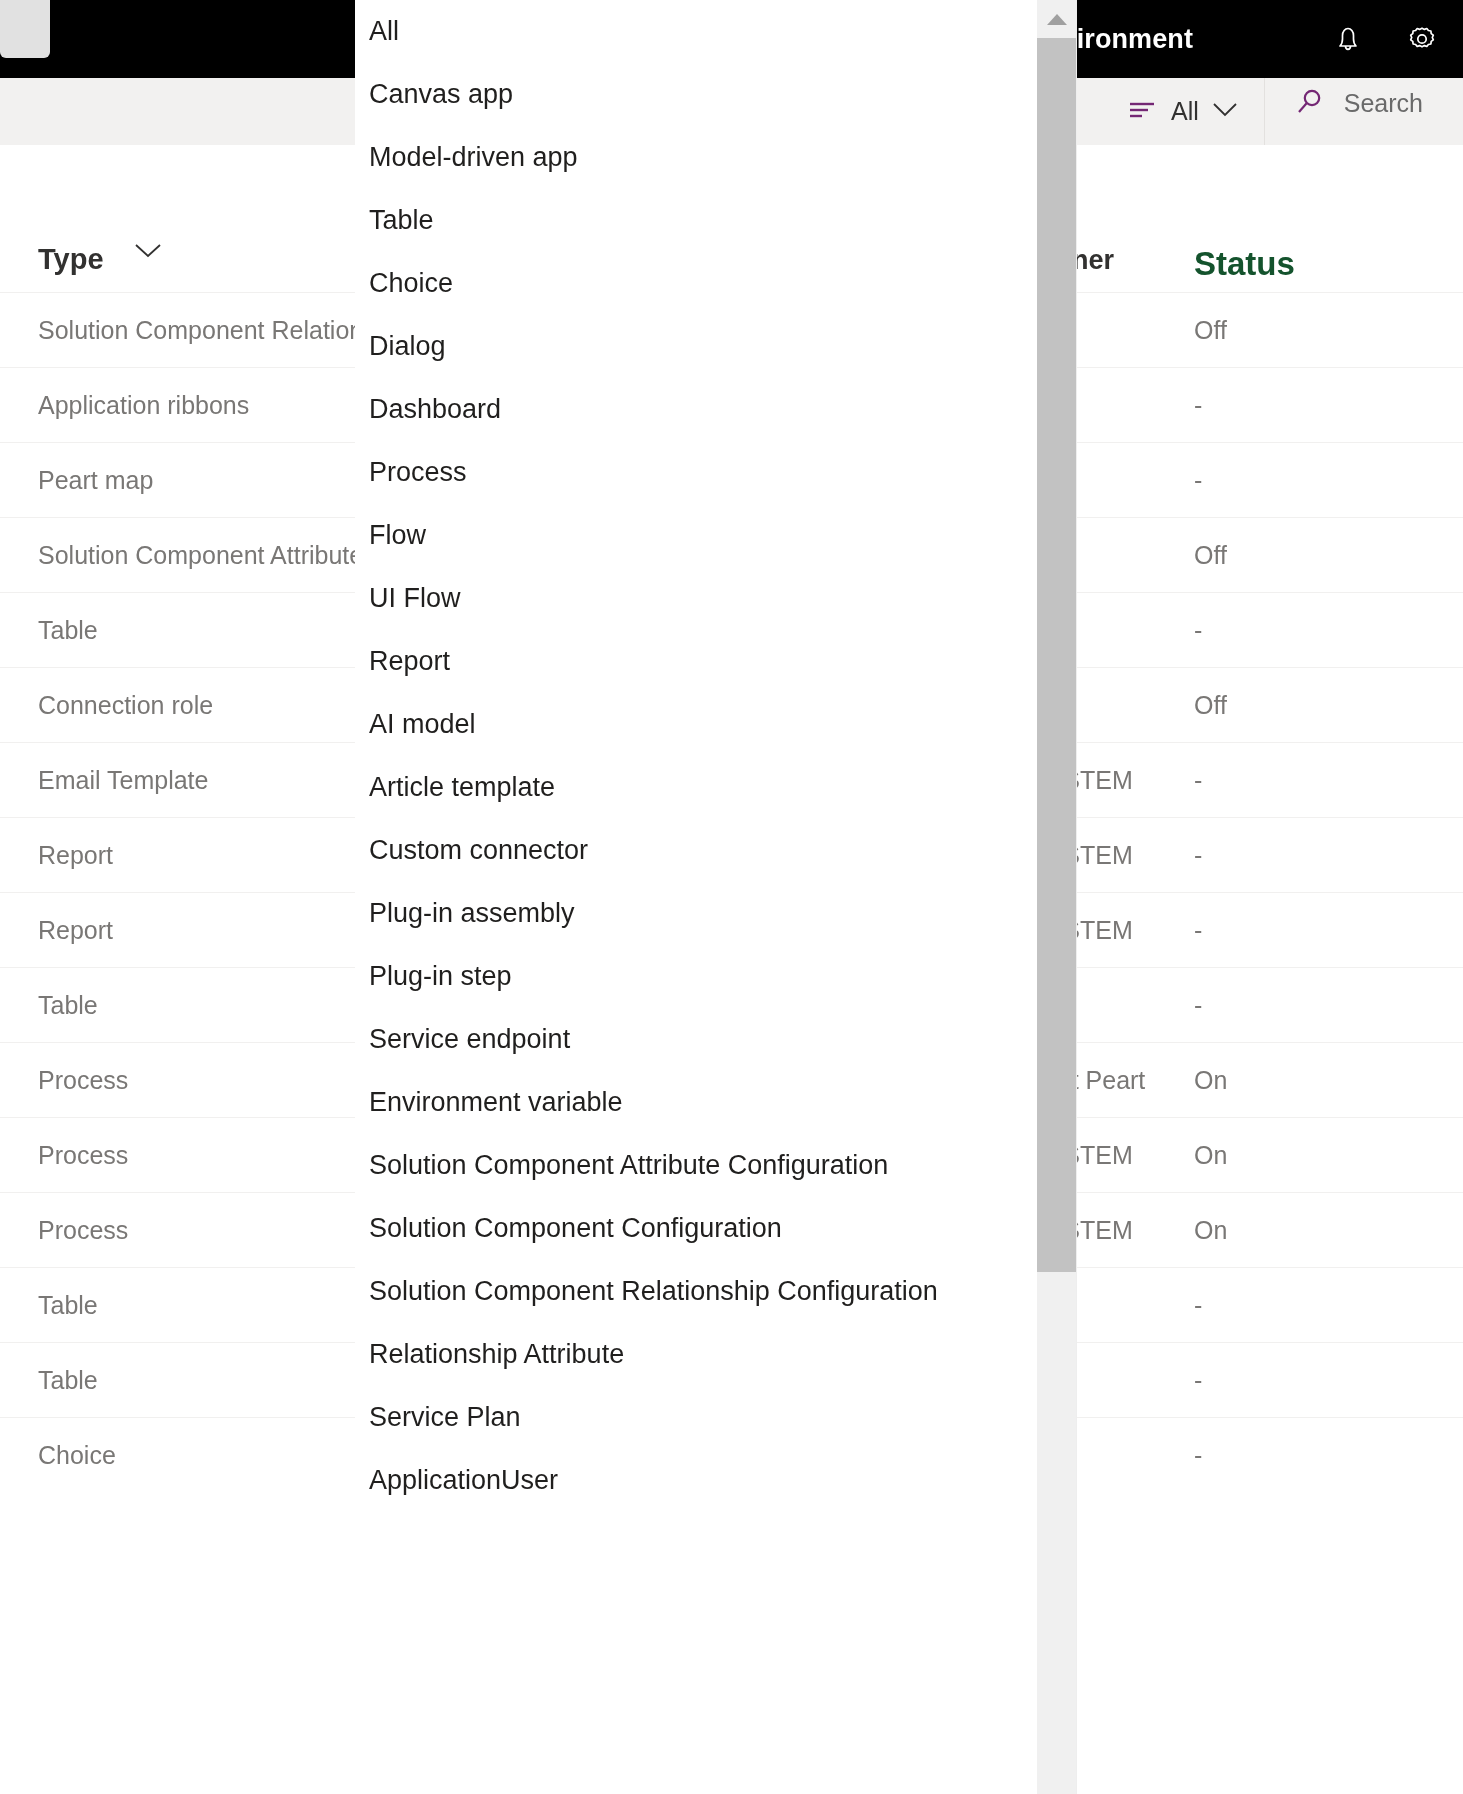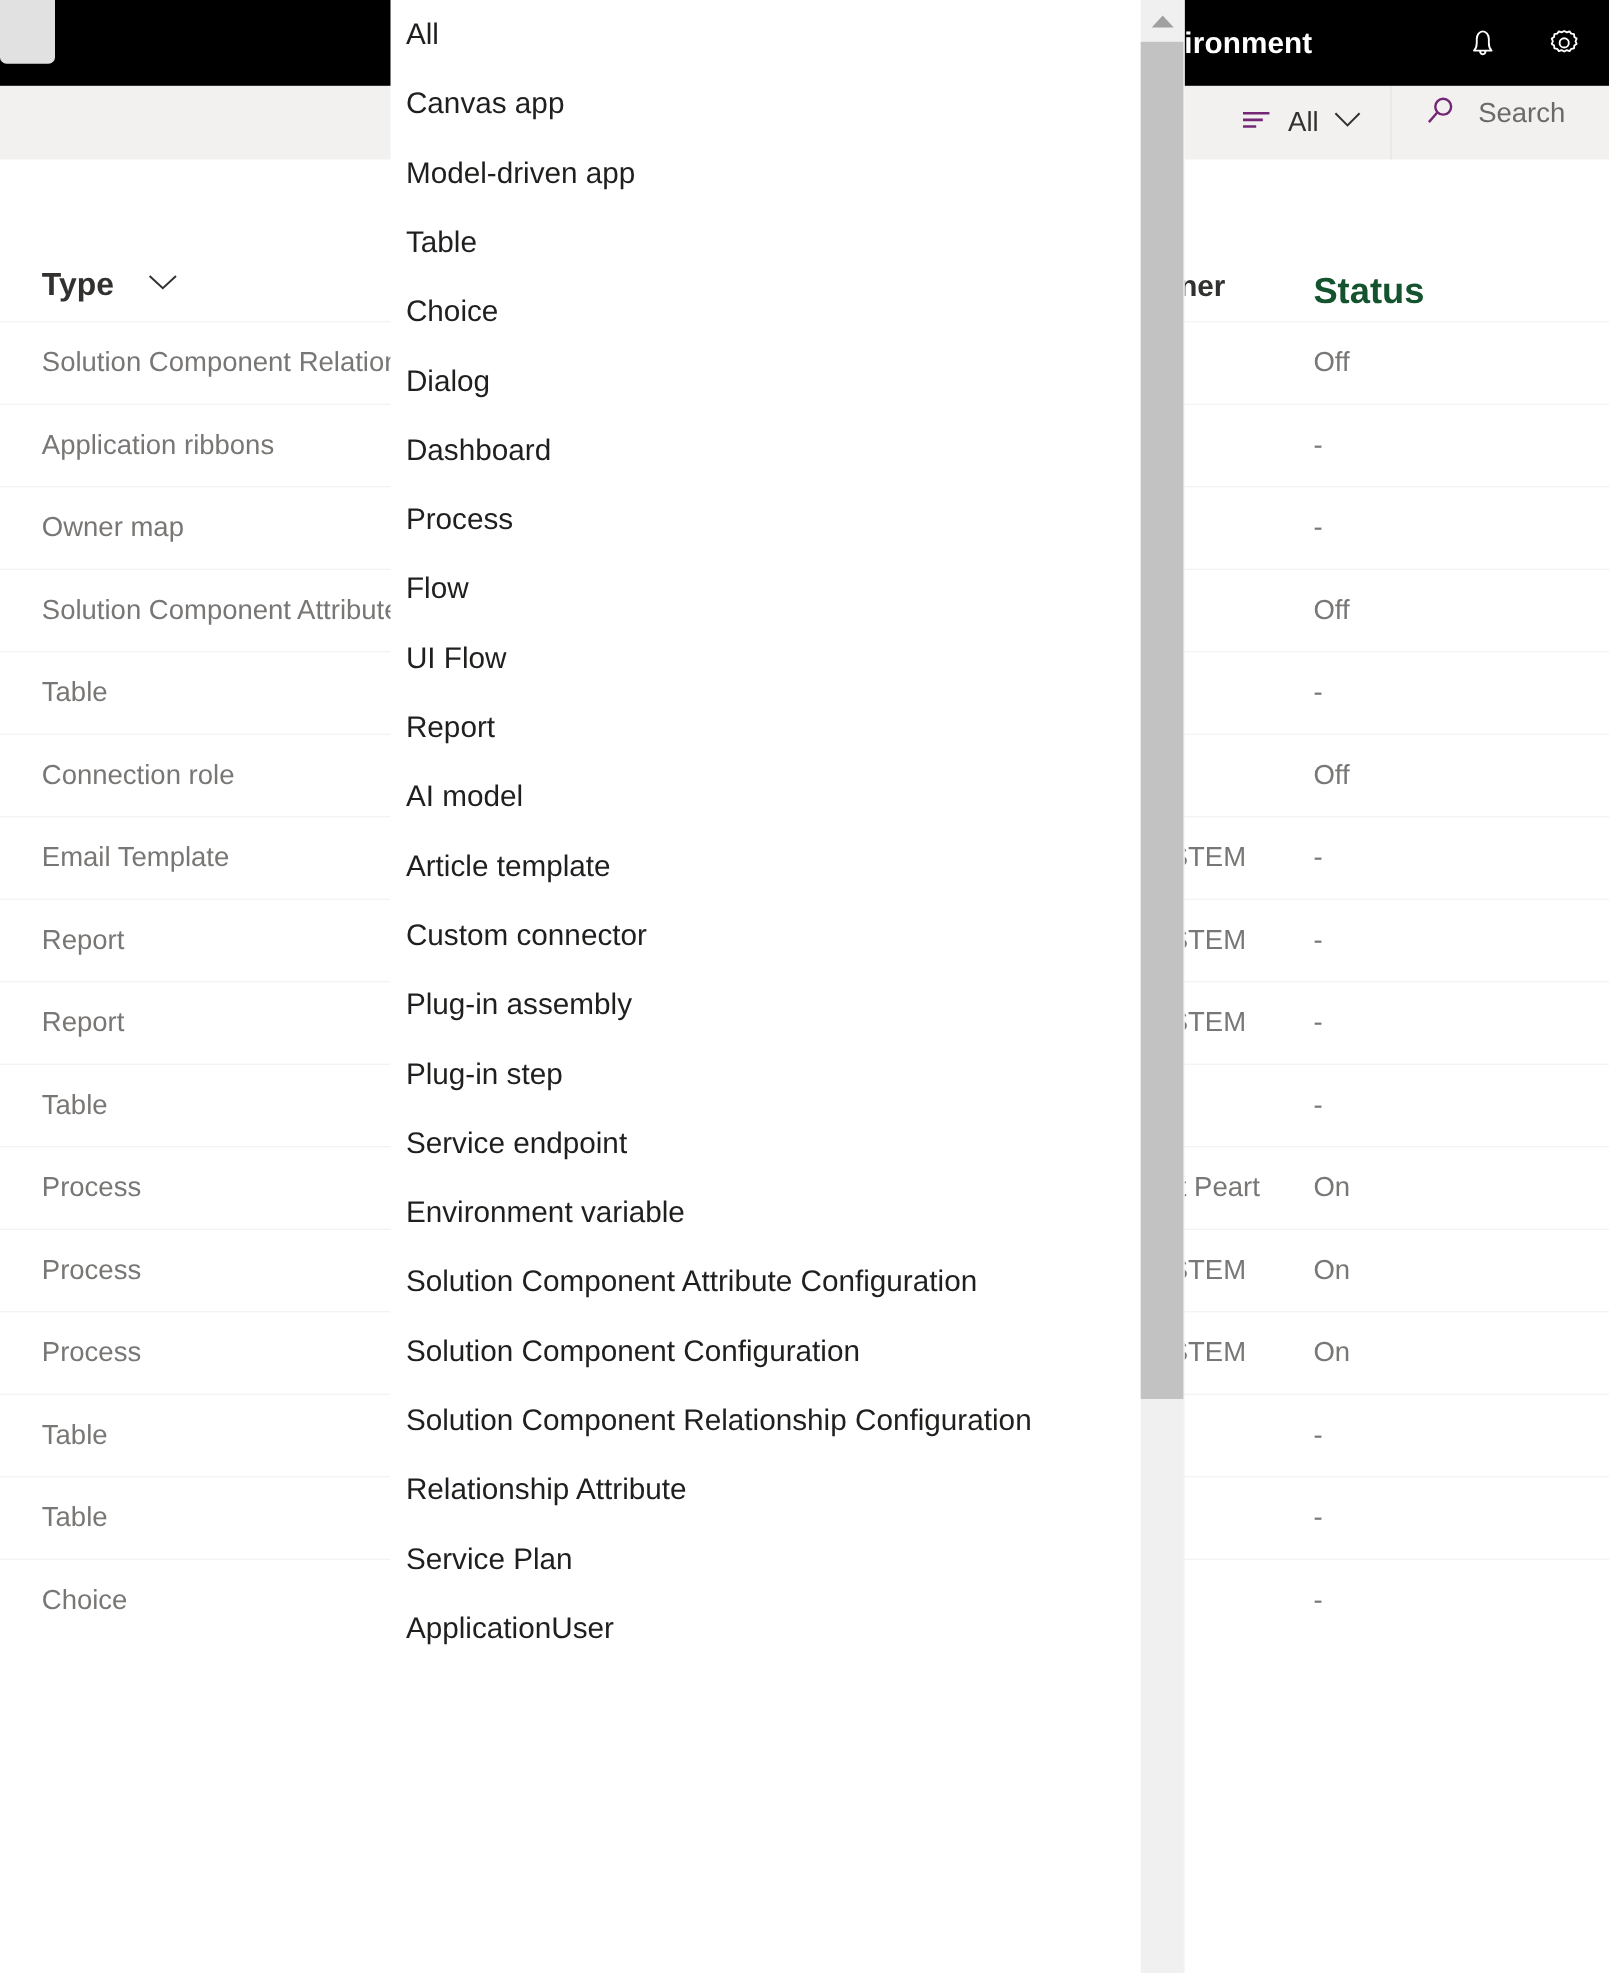--- a/index.html
+++ b/index.html
@@ -86,21 +86,21 @@
     background: #ffffff;
     z-index: 1;
   }
   .grid-head {
     position: relative;
     height: 147px;
   }
   .col-type {
     position: absolute;
     left: 38px; top: 98px;
-    display: flex; align-items: center; gap: 31px;
+    display: flex; align-items: flex-start; gap: 31px;
   }
   .col-type .t { font-size: 29px; color: #323130; font-weight: 600; }
   .col-owner {
     position: absolute; left: 1030px; top: 100px;
     font-size: 27px; color: #323130; font-weight: 600;
   }
   .col-status {
     position: absolute; left: 1194px; top: 100px;
     font-size: 33px; color: #14532d; font-weight: 600;
   }
@@ -208,21 +208,21 @@
         <span class="c-type">Solution Component Relationship</span>
         <span class="c-owner">-</span>
         <span class="c-status">Off</span>
       </div>
       <div class="row">
         <span class="c-type">Application ribbons</span>
         <span class="c-owner">-</span>
         <span class="c-status">-</span>
       </div>
       <div class="row">
-        <span class="c-type">Owner map</span>
+        <span class="c-type">Peart map</span>
         <span class="c-owner">-</span>
         <span class="c-status">-</span>
       </div>
       <div class="row">
         <span class="c-type">Solution Component Attribute Co</span>
         <span class="c-owner">-</span>
         <span class="c-status">Off</span>
       </div>
       <div class="row">
         <span class="c-type">Table</span>

